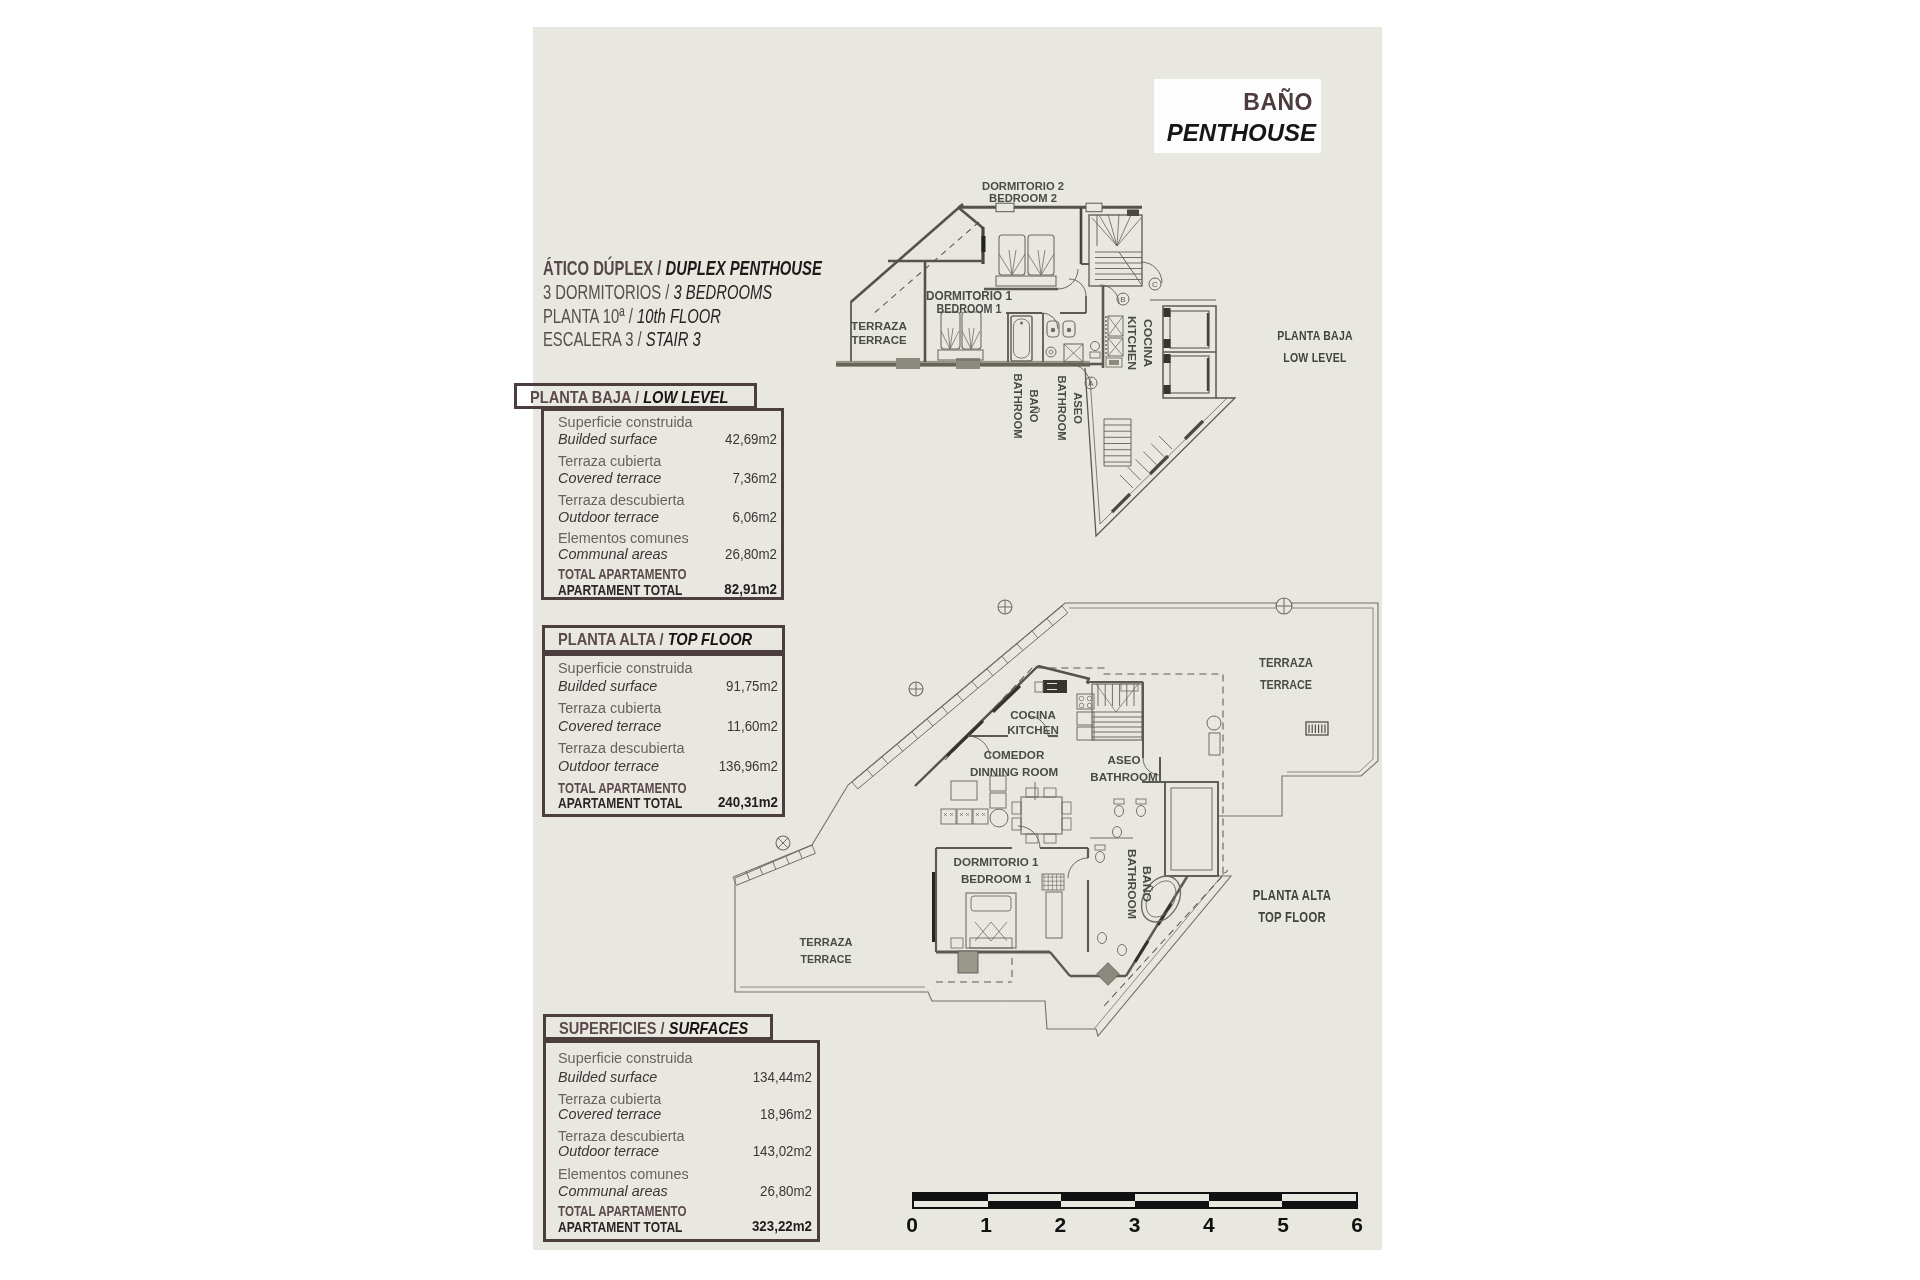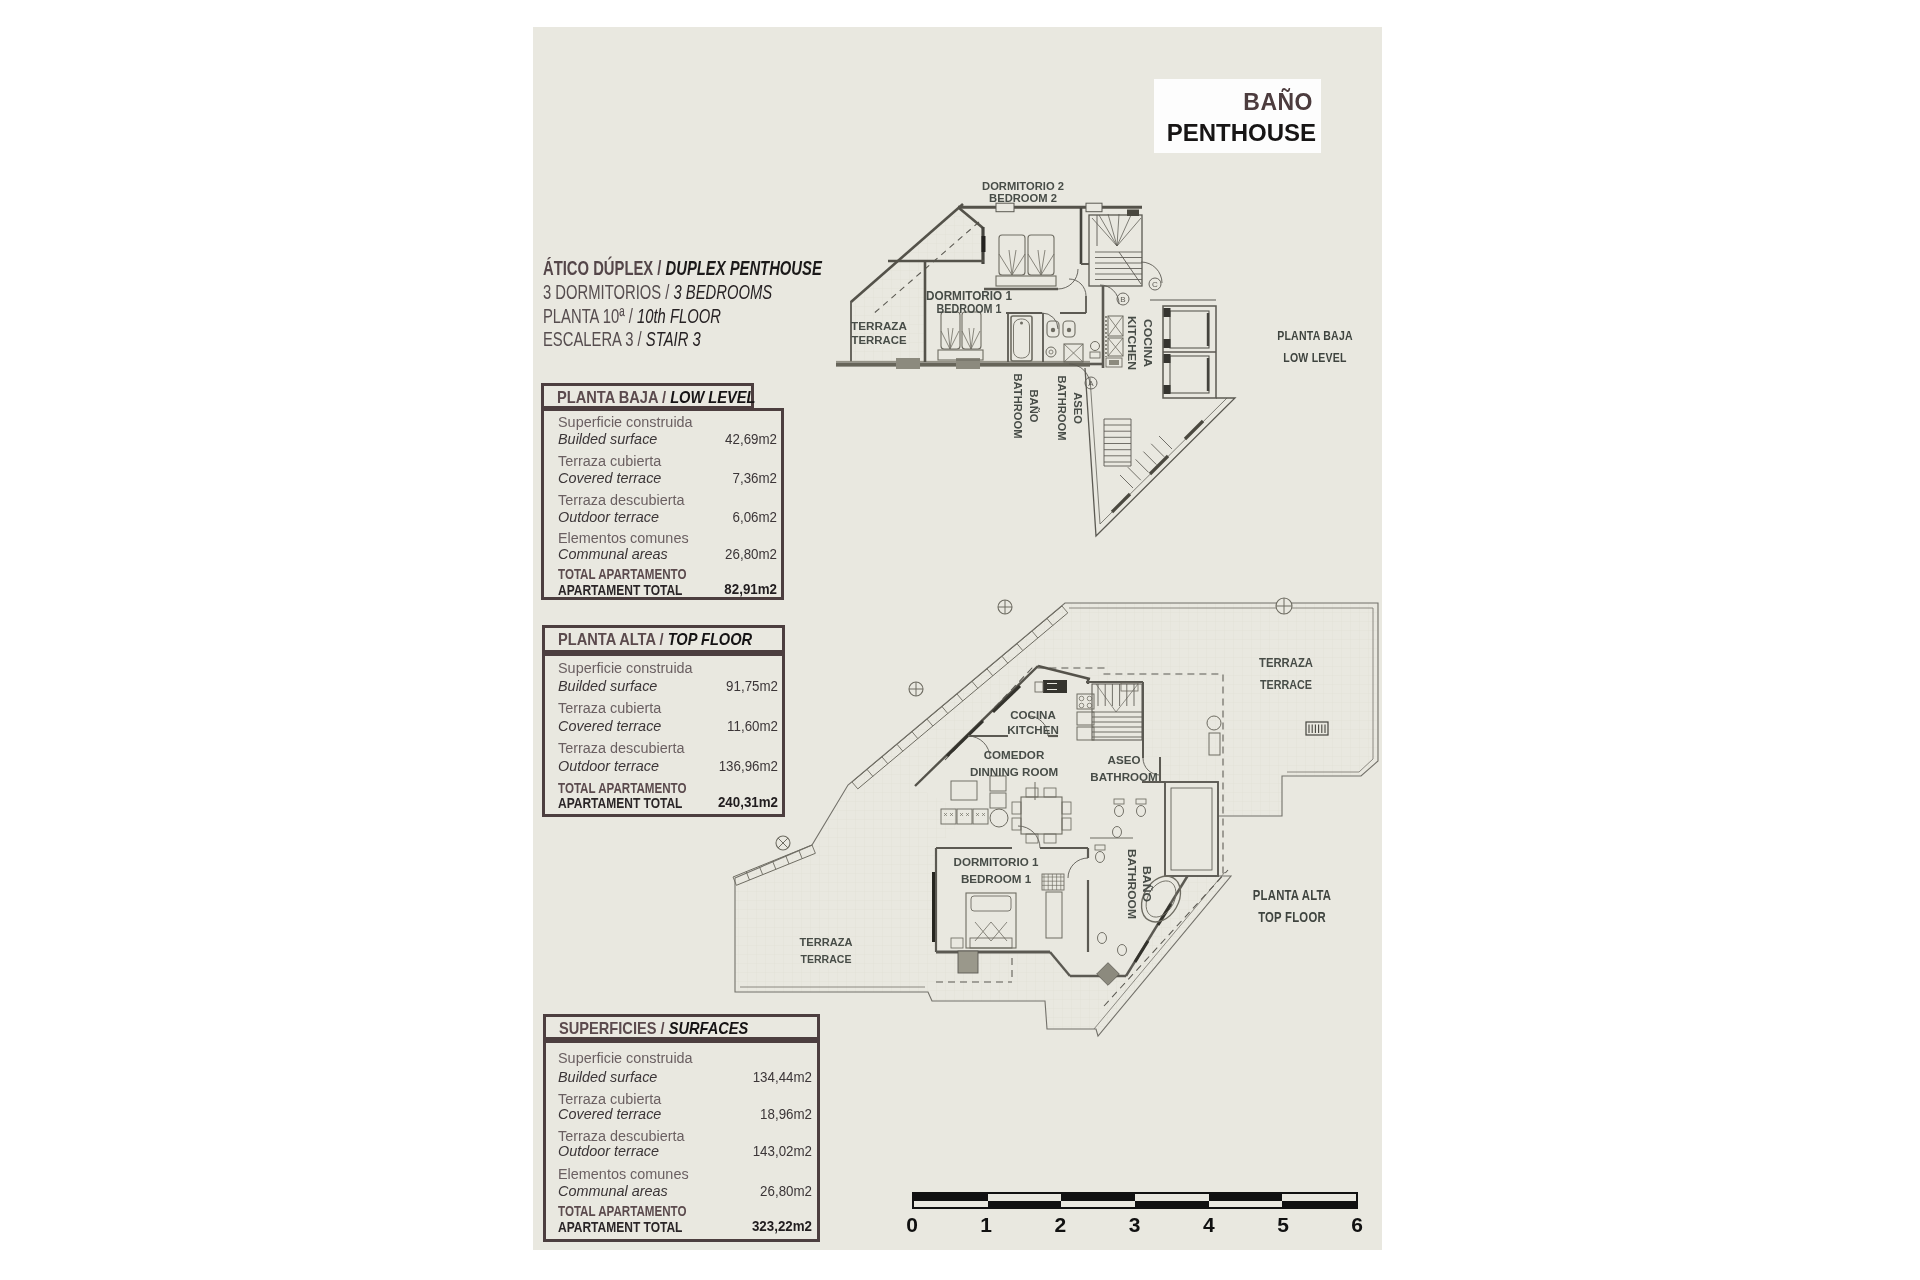--- a/index.html
+++ b/index.html
@@ -1,20 +1,20 @@
 <!DOCTYPE html>
 <html><head><meta charset="utf-8">
 <style>
 html,body{margin:0;padding:0;background:#fff;}
 body{width:1920px;height:1280px;position:relative;font-family:"Liberation Sans",sans-serif;overflow:hidden;}
 #page{position:absolute;left:533px;top:27px;width:849px;height:1223px;background:#e9e8e0;}
 
 #titlebox{position:absolute;left:1154px;top:79px;width:167px;height:74px;background:#fdfdfd;}
 #titlebox .t1{position:absolute;right:8px;top:10px;font-size:23px;font-weight:bold;color:#4c3c3e;letter-spacing:0.5px;}
-#titlebox .t2{position:absolute;right:5px;top:40px;font-size:24px;font-weight:bold;color:#171515;text-align:center;}
+#titlebox .t2{position:absolute;right:5px;top:40px;font-size:24px;font-weight:bold;font-style:italic;color:#171515;text-align:center;}
 
 .info{position:absolute;left:543px;font-size:20px;color:#564d4f;white-space:nowrap;transform:scaleX(0.74);transform-origin:0 50%;}
 .info b{color:#544649;}
 .info i{color:#262123;}
 .info .bi{font-weight:bold;font-style:italic;color:#1b1919;}
 
 .thead{position:absolute;background:transparent;border:3px solid #4c3e3f;box-sizing:border-box;}
 .thead .ht{position:absolute;left:13px;top:2px;font-size:17px;font-weight:bold;color:#5b4a4d;white-space:nowrap;transform:scaleX(0.86);transform-origin:0 50%;}
 .thead .ht i{color:#151314;}
 .tbody{position:absolute;border:3px solid #4c3e3f;box-sizing:border-box;background:transparent;}
@@ -37,21 +37,21 @@
 <div id="titlebox">
     <div class="t1">BAÑO</div>
     <div class="t2">PENTHOUSE</div>
   </div>
 
 <div class="info" style="top:257px;"><b>ÁTICO DÚPLEX /</b> <span class="bi">DUPLEX PENTHOUSE</span></div>
 <div class="info" style="top:281px;">3 DORMITORIOS / <i>3 BEDROOMS</i></div>
 <div class="info" style="top:305px;">PLANTA 10ª / <i>10th FLOOR</i></div>
 <div class="info" style="top:328px;">ESCALERA 3 / <i>STAIR 3</i></div>
 
-<div class="thead" style="left:541px;top:383px;width:213px;height:26px;">
+<div class="thead" style="left:514px;top:383px;width:243px;height:26px;">
     <div class="ht">PLANTA BAJA / <i>LOW LEVEL</i></div>
   </div>
 <div class="tbody" style="left:541px;top:408px;width:243px;height:192px;"></div>
 <div class="row-es" style="top:413px;">Superficie construida</div>
 <div class="row-en" style="top:430px;">Builded surface</div>
 <div class="val" style="left:647px;top:430px;width:130px;">42,69m2</div>
 <div class="row-es" style="top:452px;">Terraza cubierta</div>
 <div class="row-en" style="top:469px;">Covered terrace</div>
 <div class="val" style="left:647px;top:469px;width:130px;">7,36m2</div>
 <div class="row-es" style="top:491px;">Terraza descubierta</div>
@@ -74,21 +74,21 @@
 <div class="row-es" style="top:699px;">Terraza cubierta</div>
 <div class="row-en" style="top:717px;">Covered terrace</div>
 <div class="val" style="left:648px;top:717px;width:130px;">11,60m2</div>
 <div class="row-es" style="top:739px;">Terraza descubierta</div>
 <div class="row-en" style="top:757px;">Outdoor terrace</div>
 <div class="val" style="left:648px;top:757px;width:130px;">136,96m2</div>
 <div class="row-tot1" style="top:780px;">TOTAL APARTAMENTO</div>
 <div class="row-tot2" style="top:794px;">APARTAMENT TOTAL</div>
 <div class="valb" style="left:648px;top:793px;width:130px;">240,31m2</div>
 
-<div class="thead" style="left:543px;top:1014px;width:277px;height:26px;">
+<div class="thead" style="left:543px;top:1014px;width:230px;height:26px;">
     <div class="ht">SUPERFICIES / <i>SURFACES</i></div>
   </div>
 <div class="tbody" style="left:543px;top:1040px;width:277px;height:202px;"></div>
 <div class="row-es" style="top:1049px;">Superficie construida</div>
 <div class="row-en" style="top:1068px;">Builded surface</div>
 <div class="val" style="left:672px;top:1068px;width:140px;">134,44m2</div>
 <div class="row-es" style="top:1090px;">Terraza cubierta</div>
 <div class="row-en" style="top:1105px;">Covered terrace</div>
 <div class="val" style="left:672px;top:1105px;width:140px;">18,96m2</div>
 <div class="row-es" style="top:1127px;">Terraza descubierta</div>

